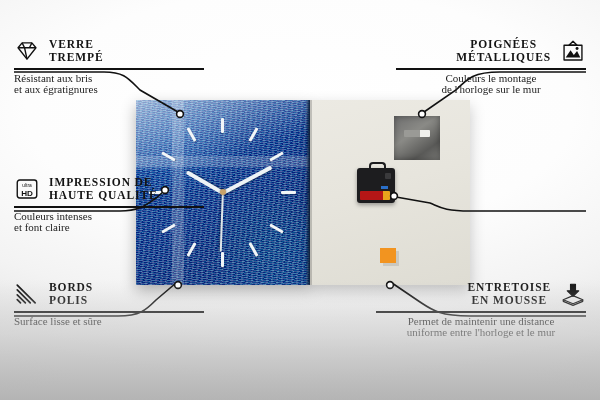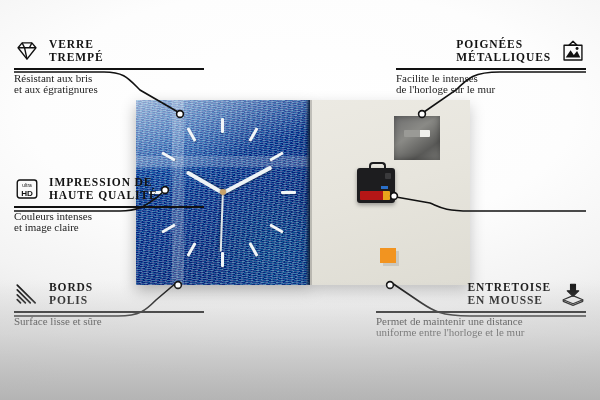--- a/index.html
+++ b/index.html
@@ -65,21 +65,21 @@
     background:linear-gradient(to right,#b51616 0 78%,#e8a51c 78% 100%);border-radius:1px;}
   .mech-dot{position:absolute;right:4px;top:5px;width:6px;height:6px;background:#3a3a3c;border-radius:1px;}
   .mech-blue{position:absolute;left:24px;bottom:14px;width:7px;height:3px;background:#2a6fc9;}
   .foam{position:absolute;left:70px;top:148px;width:16px;height:15px;background:#f29420;
     box-shadow:3px 3px 0 rgba(0,0,0,.10);}
   .seam{position:absolute;left:0;top:0;width:2px;height:185px;background:rgba(0,0,0,.18);}
 
   
   .callout{position:absolute;width:190px;}
   .left{text-align:left;}
-  .right{text-align:left;}
+  .right{text-align:center;}
   .chead{display:flex;align-items:center;gap:9px;}
   .right .chead{flex-direction:row-reverse;}
   .title{font-weight:bold;letter-spacing:.9px;font-size:11.5px;line-height:13px;color:#131313;
          text-transform:uppercase;white-space:pre-line;}
   .rule{height:1.6px;background:#111;margin:4px 0 3px;}
   .desc{font-size:11px;line-height:11px;color:#1c1c1c;white-space:pre-line;}
   .icon{flex:0 0 auto;width:26px;height:24px;display:block;}
 
   svg.leader{position:absolute;left:0;top:0;width:600px;height:400px;pointer-events:none;}
 </style>
@@ -175,21 +175,21 @@
       <svg class="icon" viewBox="0 0 32 28">
         <rect x="4" y="3" width="24" height="22" rx="3" fill="none" stroke="#111" stroke-width="1.7"></rect>
         <text x="16" y="12" text-anchor="middle" font-family="Liberation Sans, sans-serif" font-size="6" fill="#111">ultra</text>
         <text x="16" y="22" text-anchor="middle" font-family="Liberation Sans, sans-serif" font-size="10" font-weight="bold" fill="#111">HD</text>
       </svg>
       <div class="title">IMPRESSION DE
 HAUTE QUALITÉ</div>
     </div>
     <div class="rule"></div>
     <div class="desc">Couleurs intenses
-et image claire</div>
+et font claire</div>
   </div>
 
   <div class="callout left" style="left:14px;top:281px;">
     <div class="chead">
       <svg class="icon" viewBox="0 0 32 28">
         <g stroke="#111" stroke-width="2.1" stroke-linecap="round">
           <path d="M4 3 L26 25"></path>
             <path d="M4 9 L20 25"></path>
             <path d="M4 15 L14 25"></path>
             <path d="M4 21 L8 25"></path>
@@ -209,21 +209,21 @@
           <path d="M16 2 L11 7 H21 Z"></path>
           <rect x="5" y="7" width="22" height="18"></rect>
           <path d="M7 22 L13 13 L17 19 L21 14 L25 22 Z" fill="#111" stroke="none"></path>
           <circle cx="21" cy="11" r="1.8" fill="#111" stroke="none"></circle>
         </g>
       </svg>
       <div class="title">POIGNÉES
 MÉTALLIQUES</div>
     </div>
     <div class="rule"></div>
-    <div class="desc">Facilite le intenses
+    <div class="desc">Couleurs le montage
 de l'horloge sur le mur</div>
   </div>
 
 
   <div class="callout right" style="left:376px;top:281px;width:210px;">
     <div class="chead">
       <svg class="icon" viewBox="0 0 32 28">
         <g fill="#111" stroke="#111" stroke-width="1.5" stroke-linejoin="round">
           <path d="M13 2 h6 v8 h4 l-7 7 -7 -7 h4 Z"></path>
           <path d="M16 16 L28 21 L16 26 L4 21 Z" fill="none"></path>

